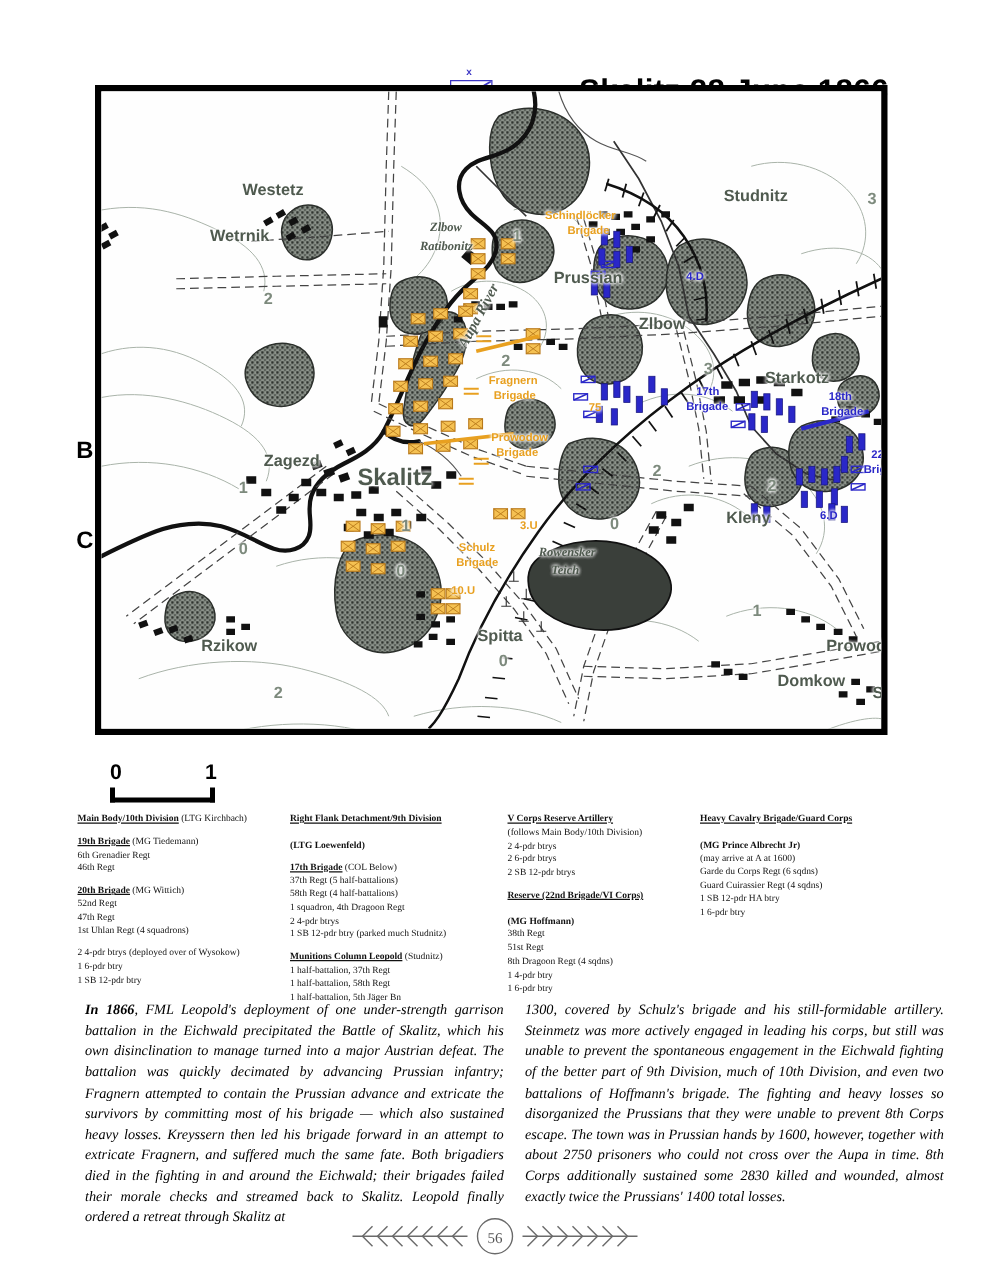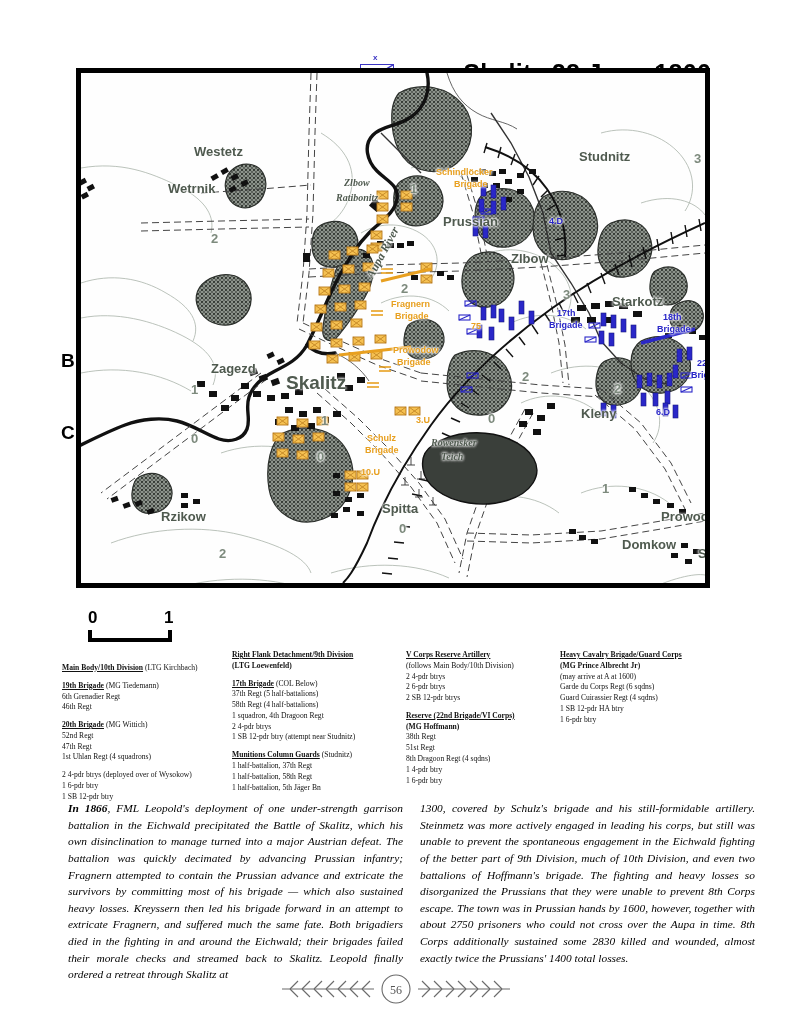--- a/index.html
+++ b/index.html
@@ -77,29 +77,29 @@
     border-bottom: 4px solid #000;
   }
 
   
   .oob {
     position: absolute; left: 0; top: 650px; width: 791px; height: 140px;
     font-family: "Liberation Serif", serif;
     font-size: 7.6px; color: #111; line-height: 1.42;
   }
   .oob-col { position: absolute; top: 0; }
-  .oob-c1 { left: 62px;  width: 165px; margin-top: 13px; }
+  .oob-c1 { left: 62px;  width: 165px; }
   .oob-c2 { left: 232px; width: 170px; }
   .oob-c3 { left: 406px; width: 150px; }
   .oob-c4 { left: 560px; width: 180px; }
 
   .oob-head {
     font-weight: bold; text-decoration: underline;
   }
-  .oob-head2 { font-weight: bold; }
+  .oob-head2 { font-weight: bold; margin-top: 10px; }
   .oob-sub {
     font-weight: bold; text-decoration: underline; display: inline;
   }
   .oob-it { }
   .oob-line { white-space: nowrap; }
   .oob-gap { height: 7px; }
 
   
   .narrative {
     position: absolute; left: 0; top: 800px; width: 791px;
@@ -670,23 +670,23 @@
     </div>
   <div class="oob-col oob-c2" id="oob-col2">
       <div class="oob-head">Right Flank Detachment/9th Division</div>
       <div class="oob-head2">(LTG Loewenfeld)</div>
       <div class="oob-gap"></div>
       <div class="oob-line"><span class="oob-sub">17th Brigade</span> (COL Below)</div>
       <div class="oob-line">37th Regt (5 half-battalions)</div>
       <div class="oob-line">58th Regt (4 half-battalions)</div>
       <div class="oob-line">1 squadron, 4th Dragoon Regt</div>
       <div class="oob-line">2  4-pdr btrys</div>
-      <div class="oob-line">1  SB 12-pdr btry <span class="oob-it">(attempt near Studnitz)</span></div>
+      <div class="oob-line">1  SB 12-pdr btry <span class="oob-it">(parked much Studnitz)</span></div>
       <div class="oob-gap"></div>
-      <div class="oob-line"><span class="oob-sub">Munitions Column Guards</span> <span class="oob-it">(Studnitz)</span></div>
+      <div class="oob-line"><span class="oob-sub">Munitions Column Leopold</span> <span class="oob-it">(Studnitz)</span></div>
       <div class="oob-line">1 half-battalion, 37th Regt</div>
       <div class="oob-line">1 half-battalion, 58th Regt</div>
       <div class="oob-line">1 half-battalion, 5th Jäger Bn</div>
     </div>
   <div class="oob-col oob-c3" id="oob-col3">
       <div class="oob-head">V Corps Reserve Artillery</div>
       <div class="oob-it">(follows Main Body/10th Division)</div>
       <div class="oob-line">2  4-pdr btrys</div>
       <div class="oob-line">2  6-pdr btrys</div>
       <div class="oob-line">2  SB 12-pdr btrys</div>

